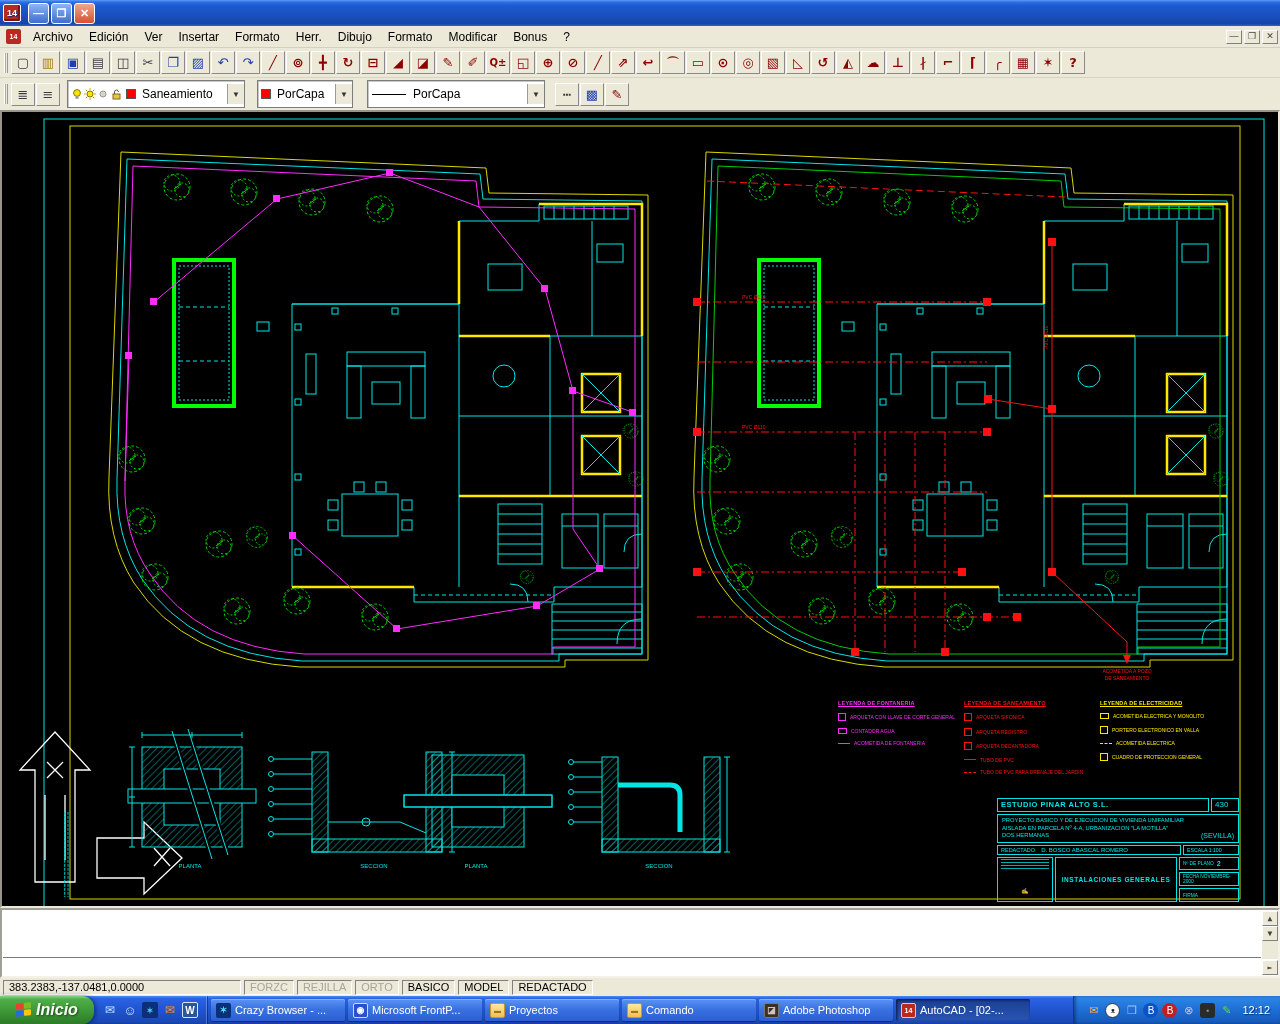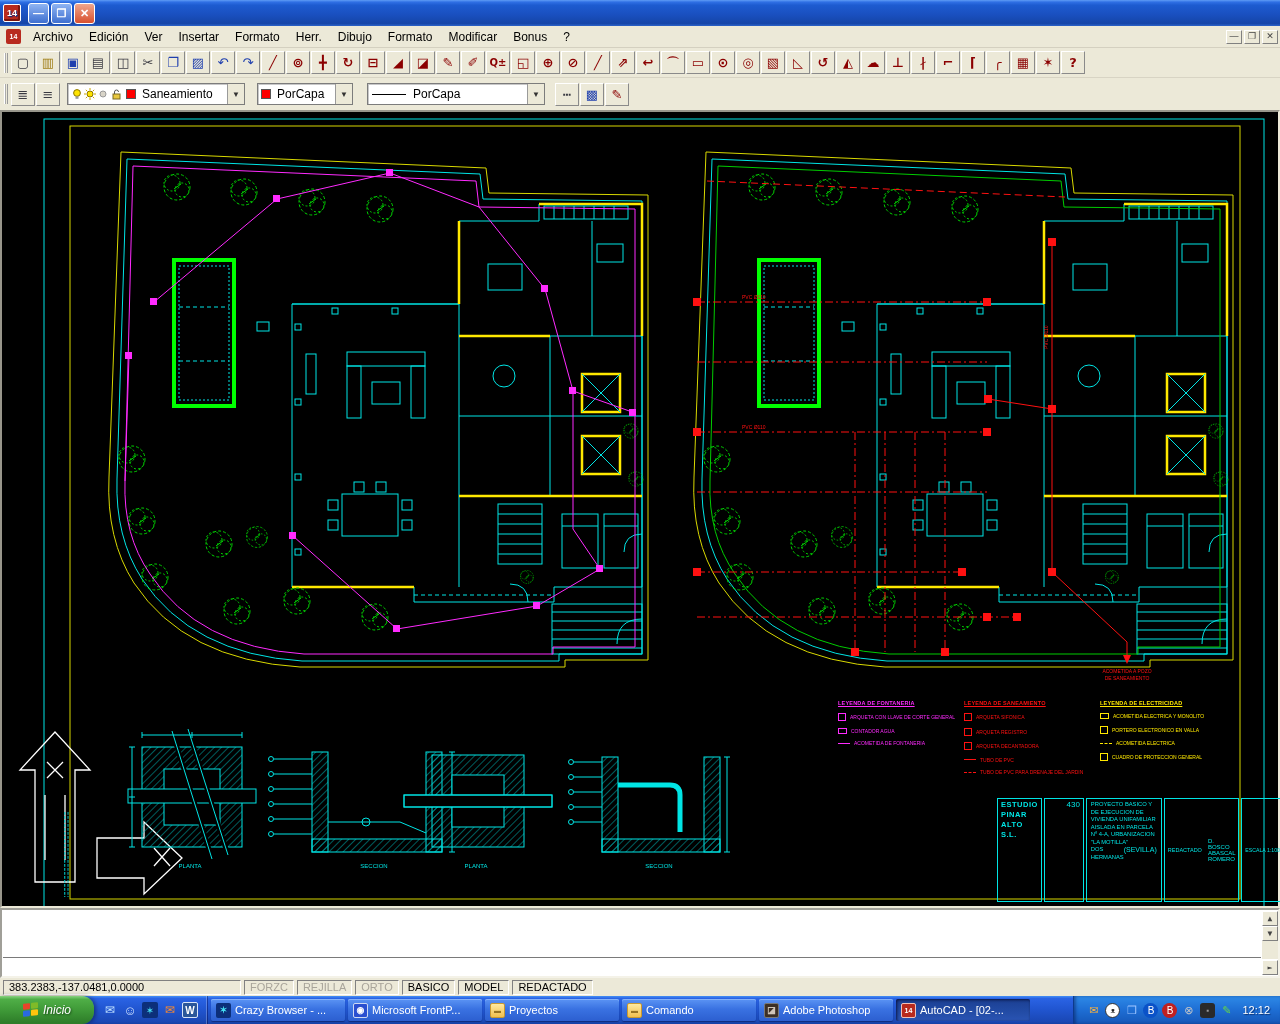--- a/index.html
+++ b/index.html
@@ -29,46 +29,46 @@
   .toolbar{background:#ece9d8;display:flex;align-items:center;padding:2px 1px}
   .tb1{height:30px;border-bottom:1px solid #d8d4c4}
   .tb2{height:32px}
   .grip{width:4px;height:20px;margin:0 3px;border-left:2px ridge #fff;border-right:1px solid #999}
   .tbtn{width:24px;height:23px;margin-right:1px;background:#ece9d8;border:1px solid;
     border-color:#fff #8a8a8a #8a8a8a #fff;display:flex;align-items:center;justify-content:center;
     font-size:13px;padding:0;cursor:default}
   .ic{font-family:"DejaVu Sans",sans-serif;line-height:1}
   .ic.k{color:#3a3a42}.ic.r{color:#8b0000;font-weight:bold}.ic.b{color:#1f3fae}.ic.y{color:#a07f18}
   .ic.sm{font-size:10px;font-weight:bold}
-  .combo{height:22px;background:#fff;border:1px solid #7c7c7c;display:flex;align-items:center;
+  .combo{height:28px;background:#fff;border:1px solid #7c7c7c;display:flex;align-items:center;
     font-size:12px;color:#000;margin:0 2px;box-shadow:inset 1px 1px 0 #c8c8c8}
   .combo .val{flex:1;padding-left:3px;white-space:nowrap;overflow:hidden}
   .combo .drop{width:17px;height:20px;background:#ece9d8;border-left:1px solid #9a9a9a;
     font-size:8px;color:#333;display:flex;align-items:center;justify-content:center}
   .colorchip{width:10px;height:10px;margin:0 3px;border:1px solid #555}
   .lcic{display:flex;align-items:center;gap:1px;padding-left:3px}
   .ltline{width:34px;height:1px;background:#000;margin:0 4px}
   
   .draw{position:relative;height:798px;background:#000;border:2px inset #ece9d8}
   .draw svg{position:absolute;left:0;top:0}
   .legend{position:absolute;width:128px;font-size:5px;line-height:6px}
   .legend .ltitle{font-size:5.5px;font-weight:bold;text-decoration:underline;margin-bottom:7px;letter-spacing:.2px}
   .legend .li{display:flex;align-items:center;gap:4px;margin-bottom:6.5px}
   .legend .sym{flex:0 0 auto;display:inline-block}
   .sym.sq{width:8px;height:8px;border:1px solid currentColor}
   .sym.env{width:9px;height:6px;border:1px solid currentColor}
   .sym.line{width:12px;height:0;border-top:1px solid currentColor}
   .sym.dash{width:12px;height:0;border-top:1px dashed currentColor}
   .leg-f{color:#ff2bff}.leg-s{color:#ff1111}.leg-e{color:#ffe800}
   
-  .tblock{position:absolute;display:flex;flex-direction:row;gap:2px;color:#00e5e5;font-size:5.5px}
+  .tblock{position:absolute;display:flex;flex-direction:column;gap:2px;color:#00e5e5;font-size:5.5px}
   .tbrow{display:flex;gap:2px}
   .tcell{border:1px solid #00e5e5;padding:1px 3px;overflow:hidden}
   .tb-company{flex:1;font-size:7.5px;font-weight:bold;letter-spacing:.5px;line-height:10px}
-  .tb-code{width:40px;text-align:right;font-size:8px;line-height:10px}
+  .tb-code{width:28px;text-align:left;font-size:8px;line-height:10px}
   .tb-desc{flex:1;line-height:7.5px;font-size:5.8px;padding:2px 4px}
   .tb-desc .cityrow{display:flex}
   .tb-desc .city{margin-left:auto;font-size:7px}
   .tb-author{flex:1;display:flex;gap:6px;align-items:center;font-size:5.5px}
   .tb-scale{width:56px;font-size:5.2px;display:flex;align-items:center}
   .tb-stamp{width:56px;position:relative}
   .stamplines{height:12px;background:repeating-linear-gradient(to bottom,rgba(0,220,220,.8) 0 1px,transparent 1px 3px)}
   .sig{font-size:6px;margin-top:16px;text-align:center;opacity:.9}
   .tb-content{flex:1;display:flex;align-items:center;justify-content:center;font-size:6.5px;font-weight:bold;letter-spacing:.6px}
   .tb-rstack{width:60px;display:flex;flex-direction:column;gap:2px}
@@ -88,21 +88,21 @@
   .statusbar{height:18px;background:#ece9d8;display:flex;align-items:center;gap:3px;padding:1px 3px;font-size:11px;color:#000}
   .sunk{border:1px solid;border-color:#808080 #fff #fff #808080;height:15px;line-height:13px;padding:0 5px}
   .coords{width:238px}
   .tog.off{color:#a8a49a}
   .tog.on{color:#000}
   
   .taskbar{height:28px;display:flex;align-items:stretch;
     background:linear-gradient(180deg,#4490f5 0%,#2a63e4 9%,#2156d2 45%,#1a47b4 92%,#1540a4 100%)}
   .startbtn{flex:0 0 94px;border-radius:0 12px 12px 0;margin-right:6px;display:flex;align-items:center;justify-content:center;gap:5px;
     background:linear-gradient(180deg,#88d381 0%,#4fae47 12%,#3f9a38 50%,#2e7d29 95%);
-    color:#fff;font-style:italic;font-weight:normal;font-size:12px;text-shadow:1px 1px 2px #1a4a18;
+    color:#fff;font-style:italic;font-weight:bold;font-size:16px;text-shadow:1px 1px 2px #1a4a18;
     box-shadow:2px 0 4px rgba(0,0,20,.4)}
   .flag{width:15px;height:14px;display:grid;grid-template-columns:7px 7px;grid-template-rows:6px 6px;gap:1px;transform:skewY(-6deg)}
   .flag span{border-radius:1px}
   .fr{background:#e8432a}.fg{background:#7fbb28}.fb{background:#2a6ae0}.fy{background:#ffc40d}
   .qlaunch{display:flex;align-items:center;gap:4px;padding:0 8px 0 2px;border-right:1px solid rgba(255,255,255,.25);
     box-shadow:1px 0 0 rgba(0,0,60,.4)}
   .qicon{width:16px;height:16px;display:flex;align-items:center;justify-content:center;font-size:12px;border-radius:2px}
   .q1{color:#bfe0ff}.q2{color:#cfe2ff;font-size:13px}.q3{background:#0c2f7a;color:#45e0f2;font-size:10px}
   .q4{color:#ff8b2a}.q5{background:#2b579a;color:#fff;font-size:10px;font-weight:bold;border:1px solid #d8e4f8}
   .tasks{display:flex;align-items:center;flex:1;gap:3px;padding:0 4px}

